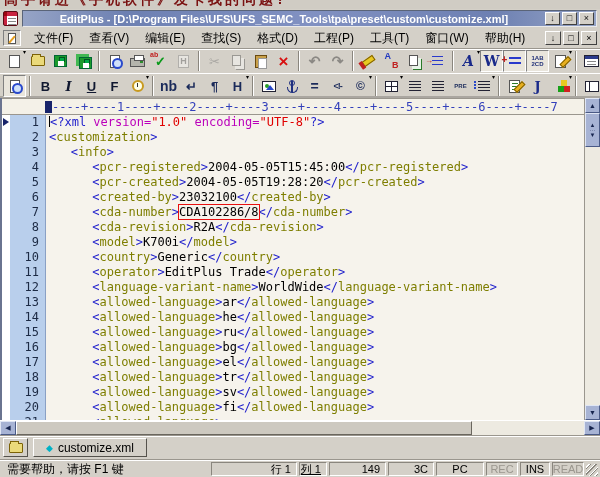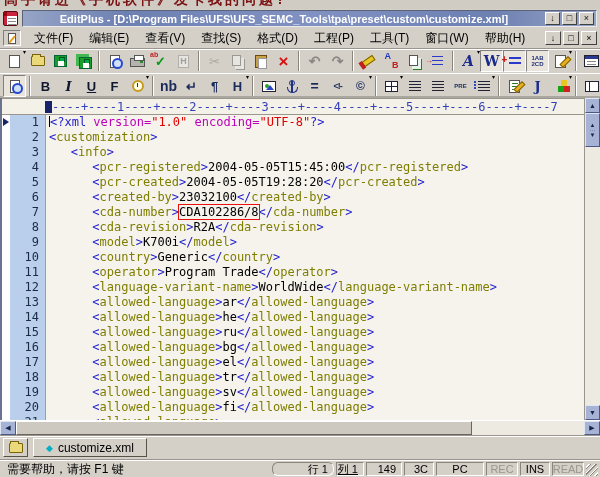--- a/index.html
+++ b/index.html
@@ -168,22 +168,22 @@
   .tab-diamond { color:#00b2c6; font-size:9px; }
 
   
   .statusbar { height:18px; display:flex; align-items:center; gap:2px; padding:2px 2px 1px;
                border-top:1px solid #9a968e; box-shadow:inset 0 1px 0 #fff; }
   .sb-help { flex:1; padding:0 5px; white-space:nowrap; overflow:hidden; }
   .sb-panel { height:14px; border:1px solid; border-color:#8a867e #fff #fff #8a867e;
               display:flex; align-items:center; justify-content:flex-end; padding:0 5px;
               white-space:nowrap; overflow:hidden; flex:none; font-size:11px; }
   .sb-panel.dis { color:#9a968e; justify-content:center; }
-  .sb-panel:nth-of-type(1){ width:62px;border-radius:6px; } .sb-panel:nth-of-type(2){ width:28px;text-decoration:underline; }
-  .sb-panel:nth-of-type(3){ width:36px; } .sb-panel:nth-of-type(4){ width:30px; }
+  .sb-panel:nth-of-type(1){ width:86px; } .sb-panel:nth-of-type(2){ width:28px;text-decoration:underline; }
+  .sb-panel:nth-of-type(3){ width:57px; } .sb-panel:nth-of-type(4){ width:46px; }
   .sb-panel:nth-of-type(5){ width:48px; justify-content:center; } .sb-panel:nth-of-type(6){ width:32px;text-align:right; }
   .sb-panel:nth-of-type(7){ width:30px; justify-content:center; } .sb-panel:nth-of-type(8){ width:32px; }
   .grip { width:12px; height:12px; align-self:flex-end; flex:none;
           background:repeating-linear-gradient(135deg,transparent 0 2px,#fff 2px 3px,#8a867e 3px 4px); }
 </style>
 </head>
 <body>
 
 <div class="app">
 
@@ -203,22 +203,22 @@
     </div>
   </div>
 
   <div class="menubar">
     <span class="doc-icon-box">
         <i></i>
         <b></b>
       </span>
     <span style="display:flex;">
         <span class="menu-item">文件(F)</span>
+        <span class="menu-item">查看(V)</span>
         <span class="menu-item">编辑(E)</span>
-        <span class="menu-item">查看(V)</span>
         <span class="menu-item">查找(S)</span>
         <span class="menu-item">格式(D)</span>
         <span class="menu-item">工程(P)</span>
         <span class="menu-item">工具(T)</span>
         <span class="menu-item">窗口(W)</span>
         <span class="menu-item">帮助(H)</span>
       </span>
     <span class="menu-spacer"></span>
     <span style="display:flex;">
         <span class="mdi-btn">↓</span>
@@ -408,21 +408,21 @@
           <div class="code-row"><span class="g-sel"><span class="tri"></span></span><span class="g-num">1</span><span class="g-code"><span class="caret"></span><span class="c-k">&lt;?xml</span><span class="c-a"> version=</span><span class="c-v">"1.0"</span><span class="c-a"> encoding=</span><span class="c-v">"UTF-8"</span><span class="c-k">?&gt;</span></span></div>
           <div class="code-row"><span class="g-sel"></span><span class="g-num">2</span><span class="g-code"><span class="c-k">&lt;</span><span class="c-t">customization</span><span class="c-k">&gt;</span></span></div>
           <div class="code-row"><span class="g-sel"></span><span class="g-num">3</span><span class="g-code"><span class="c-x">   </span><span class="c-k">&lt;</span><span class="c-t">info</span><span class="c-k">&gt;</span></span></div>
           <div class="code-row"><span class="g-sel"></span><span class="g-num">4</span><span class="g-code"><span class="c-x">      </span><span class="c-k">&lt;</span><span class="c-t">pcr-registered</span><span class="c-k">&gt;</span><span class="c-x">2004-05-05T15:45:00</span><span class="c-k">&lt;/</span><span class="c-t">pcr-registered</span><span class="c-k">&gt;</span></span></div>
           <div class="code-row"><span class="g-sel"></span><span class="g-num">5</span><span class="g-code"><span class="c-x">      </span><span class="c-k">&lt;</span><span class="c-t">pcr-created</span><span class="c-k">&gt;</span><span class="c-x">2004-05-05T19:28:20</span><span class="c-k">&lt;/</span><span class="c-t">pcr-created</span><span class="c-k">&gt;</span></span></div>
           <div class="code-row"><span class="g-sel"></span><span class="g-num">6</span><span class="g-code"><span class="c-x">      </span><span class="c-k">&lt;</span><span class="c-t">created-by</span><span class="c-k">&gt;</span><span class="c-x">23032100</span><span class="c-k">&lt;/</span><span class="c-t">created-by</span><span class="c-k">&gt;</span></span></div>
           <div class="code-row"><span class="g-sel"></span><span class="g-num">7</span><span class="g-code"><span class="c-x">      </span><span class="c-k">&lt;</span><span class="c-t">cda-number</span><span class="c-k">&gt;</span><span class="c-b">CDA102286/8</span><span class="c-k">&lt;/</span><span class="c-t">cda-number</span><span class="c-k">&gt;</span></span></div>
           <div class="code-row"><span class="g-sel"></span><span class="g-num">8</span><span class="g-code"><span class="c-x">      </span><span class="c-k">&lt;</span><span class="c-t">cda-revision</span><span class="c-k">&gt;</span><span class="c-x">R2A</span><span class="c-k">&lt;/</span><span class="c-t">cda-revision</span><span class="c-k">&gt;</span></span></div>
           <div class="code-row"><span class="g-sel"></span><span class="g-num">9</span><span class="g-code"><span class="c-x">      </span><span class="c-k">&lt;</span><span class="c-t">model</span><span class="c-k">&gt;</span><span class="c-x">K700i</span><span class="c-k">&lt;/</span><span class="c-t">model</span><span class="c-k">&gt;</span></span></div>
           <div class="code-row"><span class="g-sel"></span><span class="g-num">10</span><span class="g-code"><span class="c-x">      </span><span class="c-k">&lt;</span><span class="c-t">country</span><span class="c-k">&gt;</span><span class="c-x">Generic</span><span class="c-k">&lt;/</span><span class="c-t">country</span><span class="c-k">&gt;</span></span></div>
-          <div class="code-row"><span class="g-sel"></span><span class="g-num">11</span><span class="g-code"><span class="c-x">      </span><span class="c-k">&lt;</span><span class="c-t">operator</span><span class="c-k">&gt;</span><span class="c-x">Program Trade</span><span class="c-k">&lt;/</span><span class="c-t">operator</span><span class="c-k">&gt;</span></span></div>
+          <div class="code-row"><span class="g-sel"></span><span class="g-num">11</span><span class="g-code"><span class="c-x">      </span><span class="c-k">&lt;</span><span class="c-t">operator</span><span class="c-k">&gt;</span><span class="c-x">EditPlus Trade</span><span class="c-k">&lt;/</span><span class="c-t">operator</span><span class="c-k">&gt;</span></span></div>
           <div class="code-row"><span class="g-sel"></span><span class="g-num">12</span><span class="g-code"><span class="c-x">      </span><span class="c-k">&lt;</span><span class="c-t">language-variant-name</span><span class="c-k">&gt;</span><span class="c-x">WorldWide</span><span class="c-k">&lt;/</span><span class="c-t">language-variant-name</span><span class="c-k">&gt;</span></span></div>
           <div class="code-row"><span class="g-sel"></span><span class="g-num">13</span><span class="g-code"><span class="c-x">      </span><span class="c-k">&lt;</span><span class="c-t">allowed-language</span><span class="c-k">&gt;</span><span class="c-x">ar</span><span class="c-k">&lt;/</span><span class="c-t">allowed-language</span><span class="c-k">&gt;</span></span></div>
           <div class="code-row"><span class="g-sel"></span><span class="g-num">14</span><span class="g-code"><span class="c-x">      </span><span class="c-k">&lt;</span><span class="c-t">allowed-language</span><span class="c-k">&gt;</span><span class="c-x">he</span><span class="c-k">&lt;/</span><span class="c-t">allowed-language</span><span class="c-k">&gt;</span></span></div>
           <div class="code-row"><span class="g-sel"></span><span class="g-num">15</span><span class="g-code"><span class="c-x">      </span><span class="c-k">&lt;</span><span class="c-t">allowed-language</span><span class="c-k">&gt;</span><span class="c-x">ru</span><span class="c-k">&lt;/</span><span class="c-t">allowed-language</span><span class="c-k">&gt;</span></span></div>
           <div class="code-row"><span class="g-sel"></span><span class="g-num">16</span><span class="g-code"><span class="c-x">      </span><span class="c-k">&lt;</span><span class="c-t">allowed-language</span><span class="c-k">&gt;</span><span class="c-x">bg</span><span class="c-k">&lt;/</span><span class="c-t">allowed-language</span><span class="c-k">&gt;</span></span></div>
           <div class="code-row"><span class="g-sel"></span><span class="g-num">17</span><span class="g-code"><span class="c-x">      </span><span class="c-k">&lt;</span><span class="c-t">allowed-language</span><span class="c-k">&gt;</span><span class="c-x">el</span><span class="c-k">&lt;/</span><span class="c-t">allowed-language</span><span class="c-k">&gt;</span></span></div>
           <div class="code-row"><span class="g-sel"></span><span class="g-num">18</span><span class="g-code"><span class="c-x">      </span><span class="c-k">&lt;</span><span class="c-t">allowed-language</span><span class="c-k">&gt;</span><span class="c-x">tr</span><span class="c-k">&lt;/</span><span class="c-t">allowed-language</span><span class="c-k">&gt;</span></span></div>
           <div class="code-row"><span class="g-sel"></span><span class="g-num">19</span><span class="g-code"><span class="c-x">      </span><span class="c-k">&lt;</span><span class="c-t">allowed-language</span><span class="c-k">&gt;</span><span class="c-x">sv</span><span class="c-k">&lt;/</span><span class="c-t">allowed-language</span><span class="c-k">&gt;</span></span></div>
           <div class="code-row"><span class="g-sel"></span><span class="g-num">20</span><span class="g-code"><span class="c-x">      </span><span class="c-k">&lt;</span><span class="c-t">allowed-language</span><span class="c-k">&gt;</span><span class="c-x">fi</span><span class="c-k">&lt;/</span><span class="c-t">allowed-language</span><span class="c-k">&gt;</span></span></div>
           <div class="code-row"><span class="g-sel"></span><span class="g-num">21</span><span class="g-code"><span class="c-x">      </span><span class="c-k">&lt;</span><span class="c-t">allowed-language</span><span class="c-k">&gt;</span></span></div>

